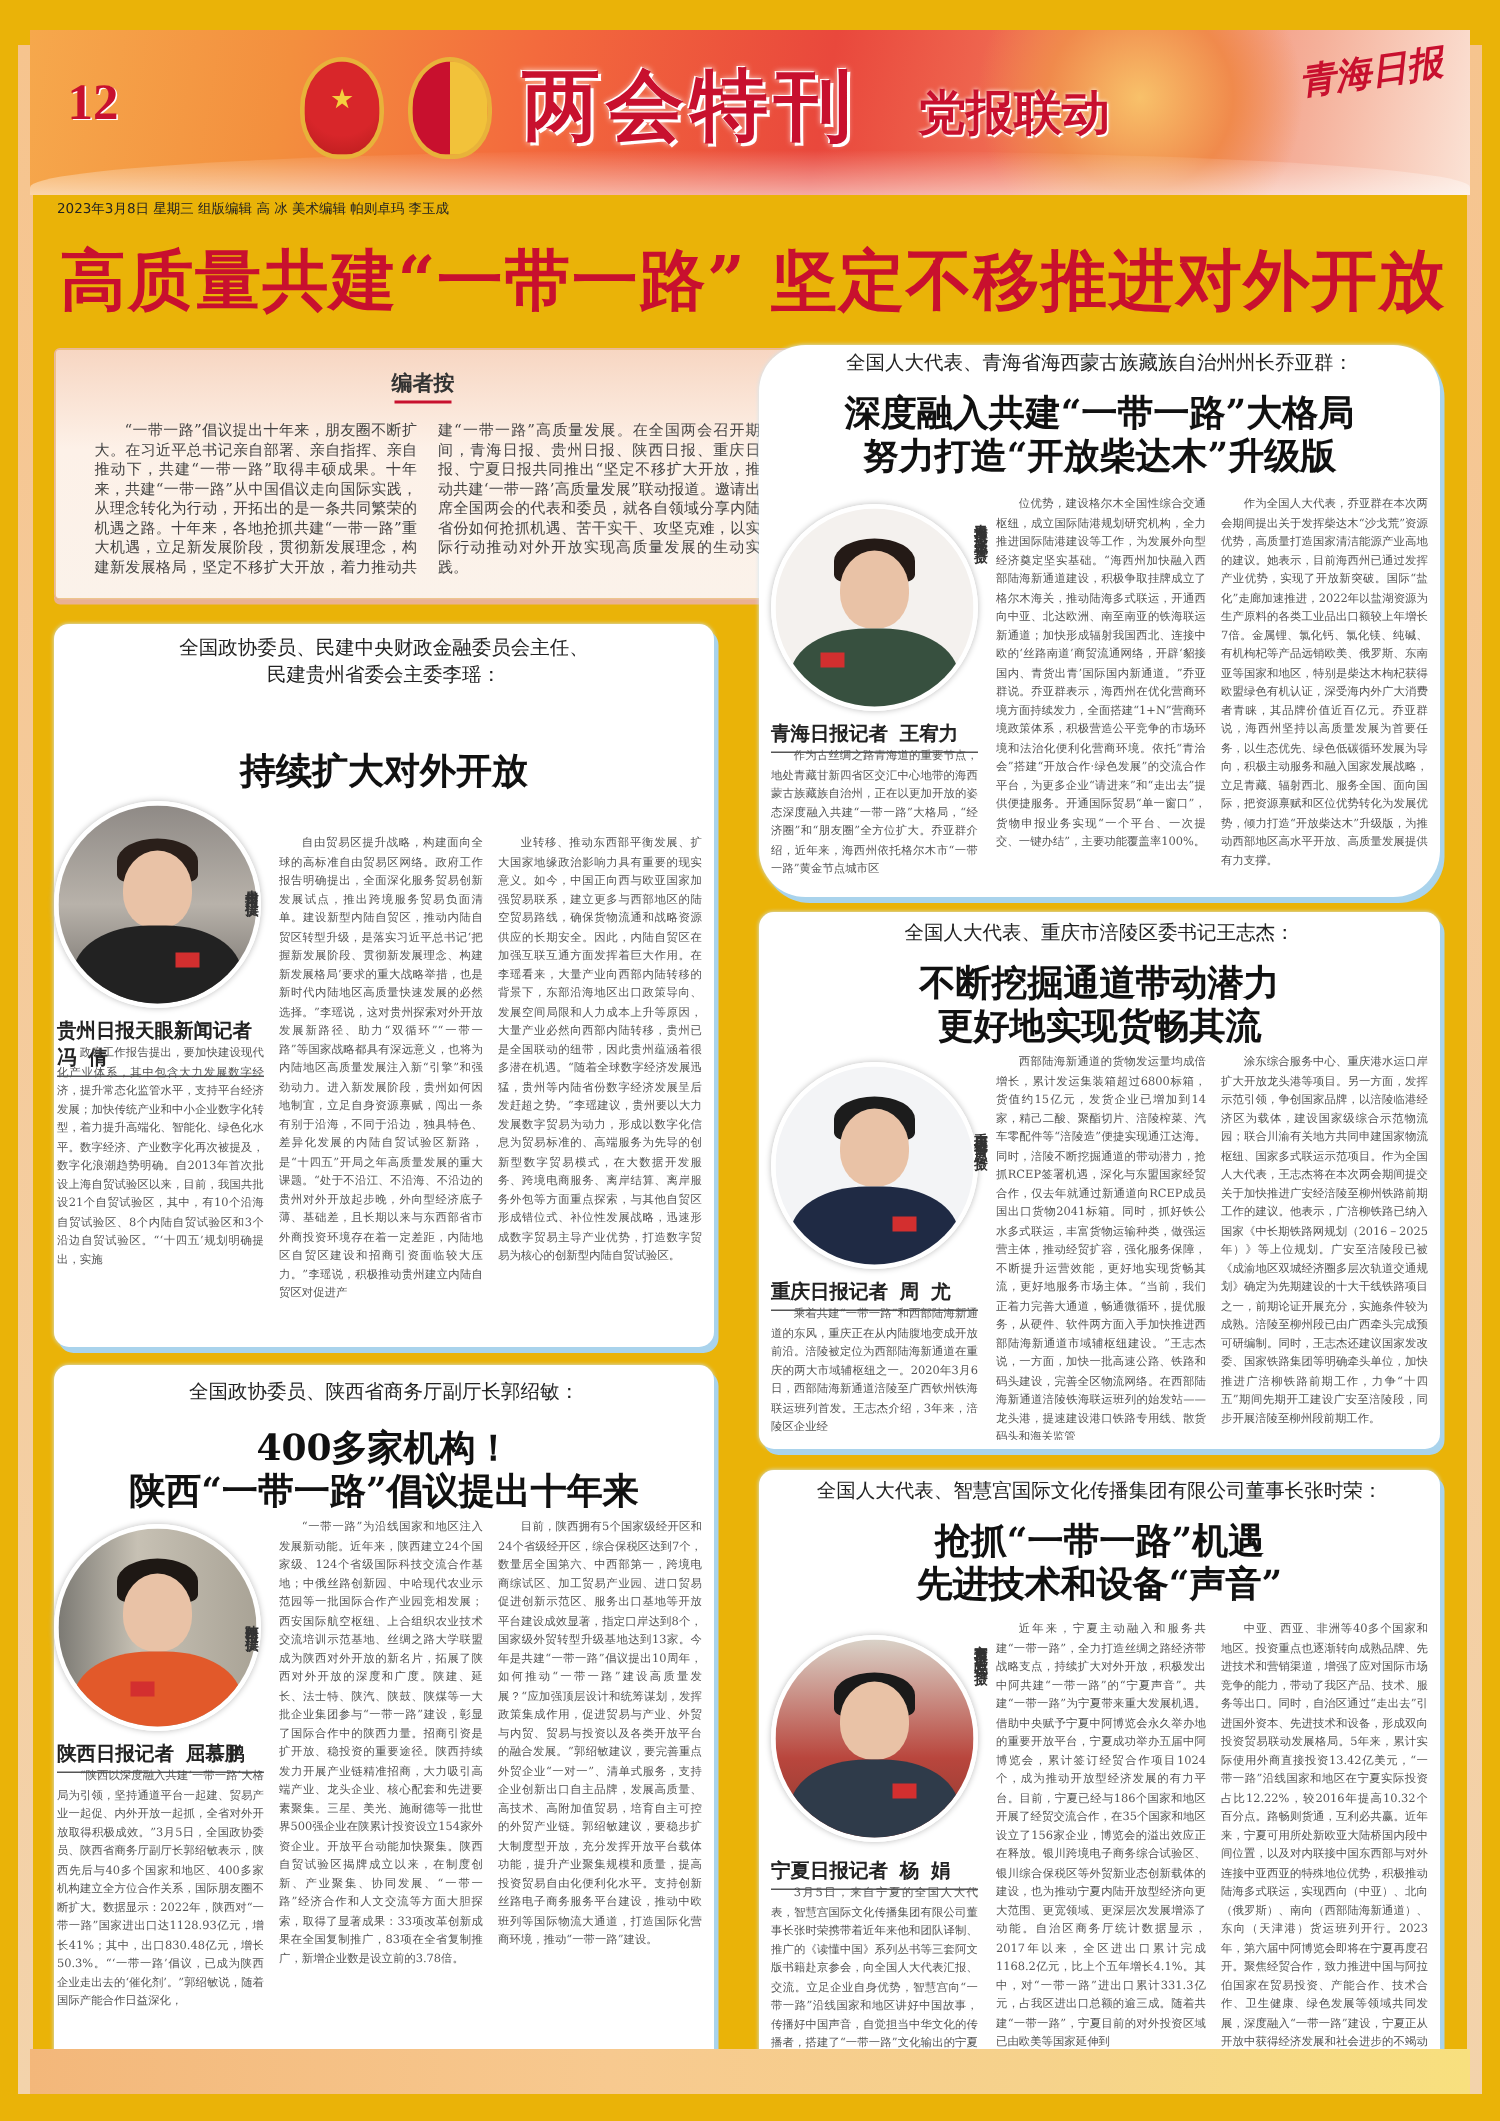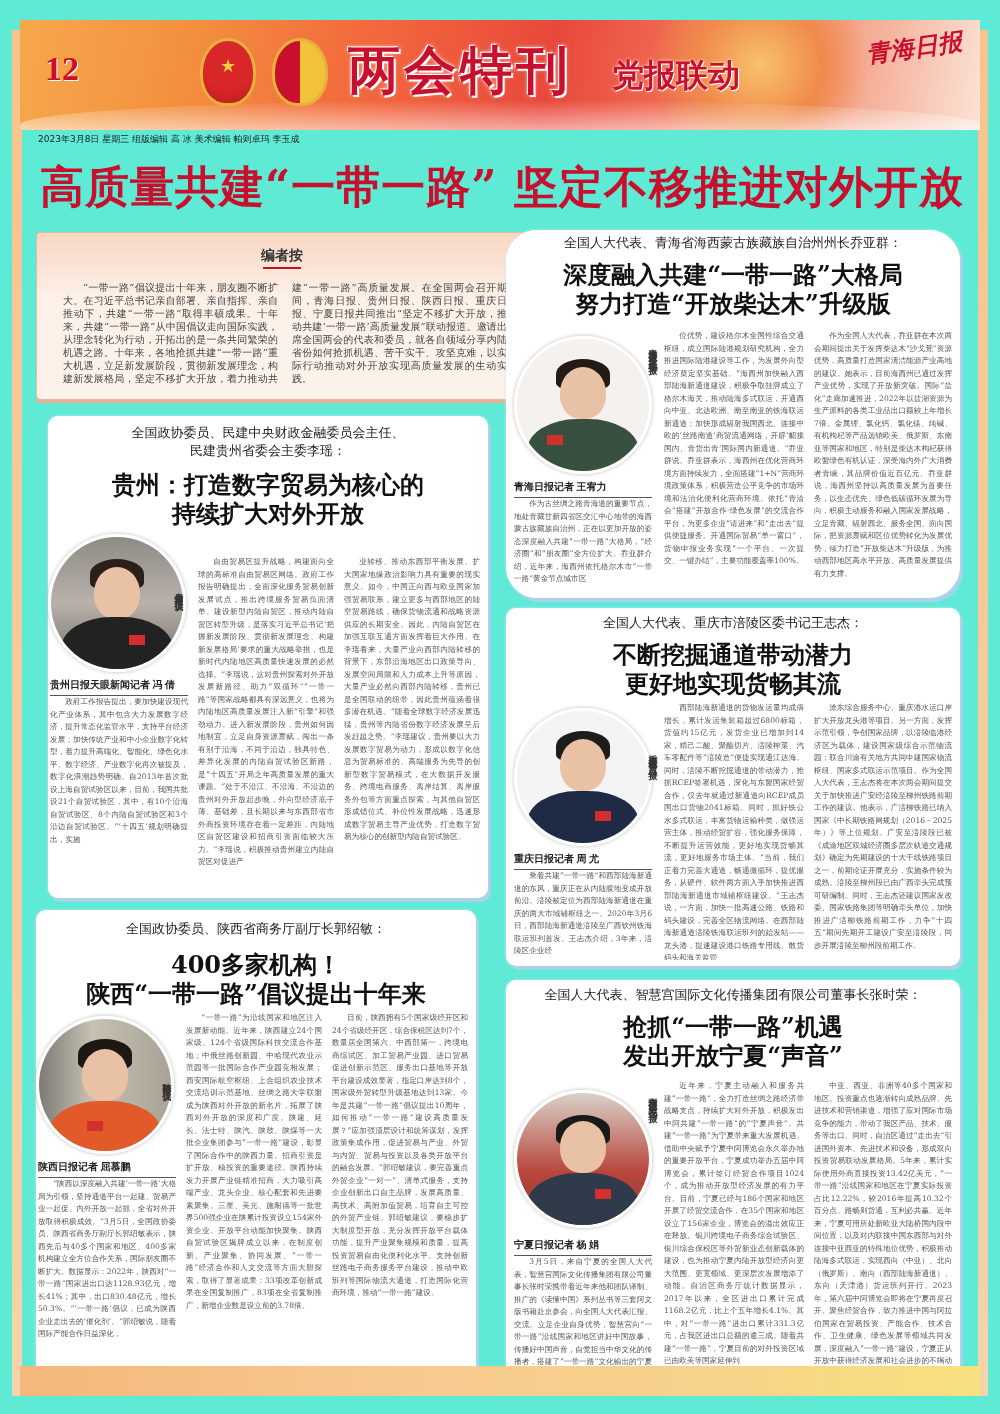--- a/index.html
+++ b/index.html
@@ -1,18 +1,18 @@
 <!DOCTYPE html>
 <html><head>
 <meta charset="utf-8">
 <style>
 *{box-sizing:border-box;margin:0;padding:0}
 html,body{width:1000px;height:1414px;background:#fff;overflow:hidden}
 body{font-family:"DejaVu Serif","Liberation Serif",serif;color:#222;position:relative}
-.page{position:absolute;left:0;top:0;width:1000px;height:1414px;background:#5eead4}
+.page{position:absolute;left:0;top:0;width:1000px;height:1414px;background:#eab308}
 .frame-l,.frame-r{position:absolute;top:30px;bottom:18px;width:10px;background:linear-gradient(#f6c48e,#f3d3ab)}
 .frame-l{left:12px}.frame-r{right:12px}
 .masthead{position:absolute;left:20px;top:20px;width:960px;height:110px;
  background:linear-gradient(100deg,#f6a84c 0%,#f38f3e 18%,#f36a3d 35%,#e9483c 55%,#f2775a 72%,#f5b09a 88%,#fbe3d6 100%);overflow:hidden}
 .masthead .glow{position:absolute;right:90px;top:-40px;width:260px;height:170px;border-radius:50%;
  background:radial-gradient(circle,#f8c16a 0%,#f08a4c 40%,rgba(240,120,80,0) 70%)}
 .masthead .wave{position:absolute;left:0;right:0;bottom:-20px;height:50px;background:linear-gradient(#fff0,#fff8 60%,#fff);border-radius:50% 50% 0 0}
 .page-num{position:absolute;left:45px;top:50px;font-family:"Liberation Serif",serif;font-weight:bold;font-size:34px;color:#c8102e;text-shadow:1px 1px 0 #fff}
 .emblem{position:absolute;top:38px;width:56px;height:68px;border-radius:50% 50% 45% 45%;border:3px solid #e8b23a}
 .emblem.nat{left:200px;background:radial-gradient(circle at 50% 40%,#d8262a 55%,#b71c1c)}
@@ -31,21 +31,21 @@
 .editor .cols{position:absolute;left:26px;right:20px;top:48px;column-count:2;column-gap:14px;font-family:"DejaVu Serif",serif;font-size:10px;line-height:13px;color:#444;text-align:justify;text-indent:2em}
 .kicker{position:absolute;left:0;right:0;text-align:center;font-family:"DejaVu Sans",sans-serif;font-size:13px;color:#222;line-height:18px}
 .headline{position:absolute;left:0;right:0;text-align:center;font-family:"DejaVu Serif",serif;font-weight:bold;font-size:24px;line-height:29px;color:#111}
 .photo{position:absolute;width:138px;height:138px;border-radius:50%;border:3px solid #fff;box-shadow:0 0 4px #bbb;overflow:hidden}
 .photo .bg{position:absolute;inset:0}
 .photo .head{position:absolute;left:50%;transform:translateX(-50%);width:46px;height:52px;border-radius:50% 50% 45% 45%;background:#e9c2a6}
 .photo .hair{position:absolute;left:50%;transform:translateX(-50%);width:54px;height:30px;border-radius:50% 50% 20% 20%}
 .photo .body{position:absolute;left:50%;transform:translateX(-50%);width:112px;height:70px;border-radius:45% 45% 0 0}
 .photo .badge{position:absolute;width:16px;height:10px;background:#d32f2f}
 .credit{position:absolute;writing-mode:vertical-rl;font-family:"DejaVu Sans",sans-serif;font-size:9px;font-weight:bold;color:#333;letter-spacing:1px}
-.byline{position:absolute;font-family:Liberation Serif, serif;font-size:10px;font-weight:bold;color:#222;border-bottom:1.5px solid #555;padding-bottom:3px}
+.byline{position:absolute;font-family:Liberation Mono, monospace;font-size:13px;font-weight:bold;color:#222;border-bottom:1.5px solid #555;padding-bottom:3px}
 .col{position:absolute;font-family:"DejaVu Serif",serif;font-size:7.6px;line-height:12.5px;color:#555;text-align:justify;overflow:hidden}
 .col p{text-indent:2em}
 .bottom-band{position:absolute;left:20px;right:20px;bottom:18px;height:30px;background:linear-gradient(90deg,#f3b77a,#f7c98f 40%,#f6d28b 70%,#f8e07e)}
 </style>
 </head>
 <body>
 
 <div class="page">
   <div class="frame-l"></div>
   <div class="frame-r"></div>
@@ -65,24 +65,23 @@
   <div class="dateline">2023年3月8日  星期三  组版编辑  高 冰  美术编辑  帕则卓玛  李玉成</div>
 
   <div class="main-title">高质量共建“一带一路” 坚定不移推进对外开放</div>
 
   <div class="editor">
     <h3>编者按</h3>
     <div class="uline"></div>
     <div class="cols">“一带一路”倡议提出十年来，朋友圈不断扩大。在习近平总书记亲自部署、亲自指挥、亲自推动下，共建“一带一路”取得丰硕成果。十年来，共建“一带一路”从中国倡议走向国际实践，从理念转化为行动，开拓出的是一条共同繁荣的机遇之路。十年来，各地抢抓共建“一带一路”重大机遇，立足新发展阶段，贯彻新发展理念，构建新发展格局，坚定不移扩大开放，着力推动共建“一带一路”高质量发展。在全国两会召开期间，青海日报、贵州日报、陕西日报、重庆日报、宁夏日报共同推出“坚定不移扩大开放，推动共建‘一带一路’高质量发展”联动报道。邀请出席全国两会的代表和委员，就各自领域分享内陆省份如何抢抓机遇、苦干实干、攻坚克难，以实际行动推动对外开放实现高质量发展的生动实践。</div>
   </div>
 
-  <div class="card" style="left:36px;top:416px;width:440px;height:482px;margin-left:12px;">
+  <div class="card" style="left:36px;top:416px;width:440px;height:482px;">
     <div class="kicker" style="top:8px">全国政协委员、民建中央财政金融委员会主任、</div>
     <div class="kicker" style="top:26px">民建贵州省委会主委李瑶：</div>
-    <div class="headline" style="top:54px">贵州：打造数字贸易为核心的</div>
     <div class="headline" style="top:83px">持续扩大对外开放</div>
     <div class="photo" style="left:0;top:118px;">
       <div class="bg" style="background:linear-gradient(#8f8a86,#b8b2aa 50%,#6e6a66)"></div>
       <div class="hair" style="top:22px;background:#2a1f1a"></div>
       <div class="head" style="top:30px"></div>
       <div class="body" style="top:80px;background:#222"></div>
       <div class="badge" style="left:78px;top:98px"></div>
     </div>
     <div class="credit" style="left:124px;top:170px;height:80px">贵州日报 提供</div>
     <div class="byline" style="left:2px;top:262px;width:138px">贵州日报天眼新闻记者  冯 倩</div>
@@ -165,21 +164,21 @@
         <p>西部陆海新通道的货物发运量均成倍增长，累计发运集装箱超过6800标箱，货值约15亿元，发货企业已增加到14家，精己二酸、聚酯切片、涪陵榨菜、汽车零配件等“涪陵造”便捷实现通江达海。同时，涪陵不断挖掘通道的带动潜力，抢抓RCEP签署机遇，深化与东盟国家经贸合作，仅去年就通过新通道向RCEP成员国出口货物2041标箱。同时，抓好铁公水多式联运，丰富货物运输种类，做强运营主体，推动经贸扩容，强化服务保障，不断提升运营效能，更好地实现货畅其流，更好地服务市场主体。“当前，我们正着力完善大通道，畅通微循环，提优服务，从硬件、软件两方面入手加快推进西部陆海新通道市域辅枢纽建设。”王志杰说，一方面，加快一批高速公路、铁路和码头建设，完善全区物流网络。在西部陆海新通道涪陵铁海联运班列的始发站——龙头港，提速建设港口铁路专用线、散货码头和海关监管</p>
       </div>
     <div class="col" style="left:308px;top:94px;width:138px;height:258px">
         <p>涂东综合服务中心、重庆港水运口岸扩大开放龙头港等项目。另一方面，发挥示范引领，争创国家品牌，以涪陵临港经济区为载体，建设国家级综合示范物流园；联合川渝有关地方共同申建国家物流枢纽、国家多式联运示范项目。作为全国人大代表，王志杰将在本次两会期间提交关于加快推进广安经涪陵至柳州铁路前期工作的建议。他表示，广涪柳铁路已纳入国家《中长期铁路网规划（2016－2025年）》等上位规划。广安至涪陵段已被《成渝地区双城经济圈多层次轨道交通规划》确定为先期建设的十大干线铁路项目之一，前期论证开展充分，实施条件较为成熟。涪陵至柳州段已由广西牵头完成预可研编制。同时，王志杰还建议国家发改委、国家铁路集团等明确牵头单位，加快推进广涪柳铁路前期工作，力争“十四五”期间先期开工建设广安至涪陵段，同步开展涪陵至柳州段前期工作。</p>
       </div>
   </div>
 
   <div class="card" style="left:506px;top:980px;width:454px;height:400px;">
     <div class="kicker" style="top:6px">全国人大代表、智慧宫国际文化传播集团有限公司董事长张时荣：</div>
     <div class="headline" style="top:32px">抢抓“一带一路”机遇</div>
-    <div class="headline" style="top:61px">发出开放宁夏“声音”</div>
+    <div class="headline" style="top:61px">先进技术和设备“声音”</div>
     <div class="photo" style="left:8px;top:110px;">
       <div class="bg" style="background:linear-gradient(#d9d2c8,#b9463d 60%,#8a3a30)"></div>
       <div class="hair" style="top:22px;background:#1a1a1a"></div>
       <div class="head" style="top:28px"></div>
       <div class="body" style="top:80px;background:#2f3b4a"></div>
       <div class="badge" style="left:78px;top:96px"></div>
     </div>
     <div class="credit" style="left:140px;top:110px;height:120px">宁夏日报记者  左鸣远  摄</div>
     <div class="byline" style="left:8px;top:258px;width:138px">宁夏日报记者  杨 娟</div>
     <div class="col" style="left:8px;top:276px;width:138px;height:118px">

